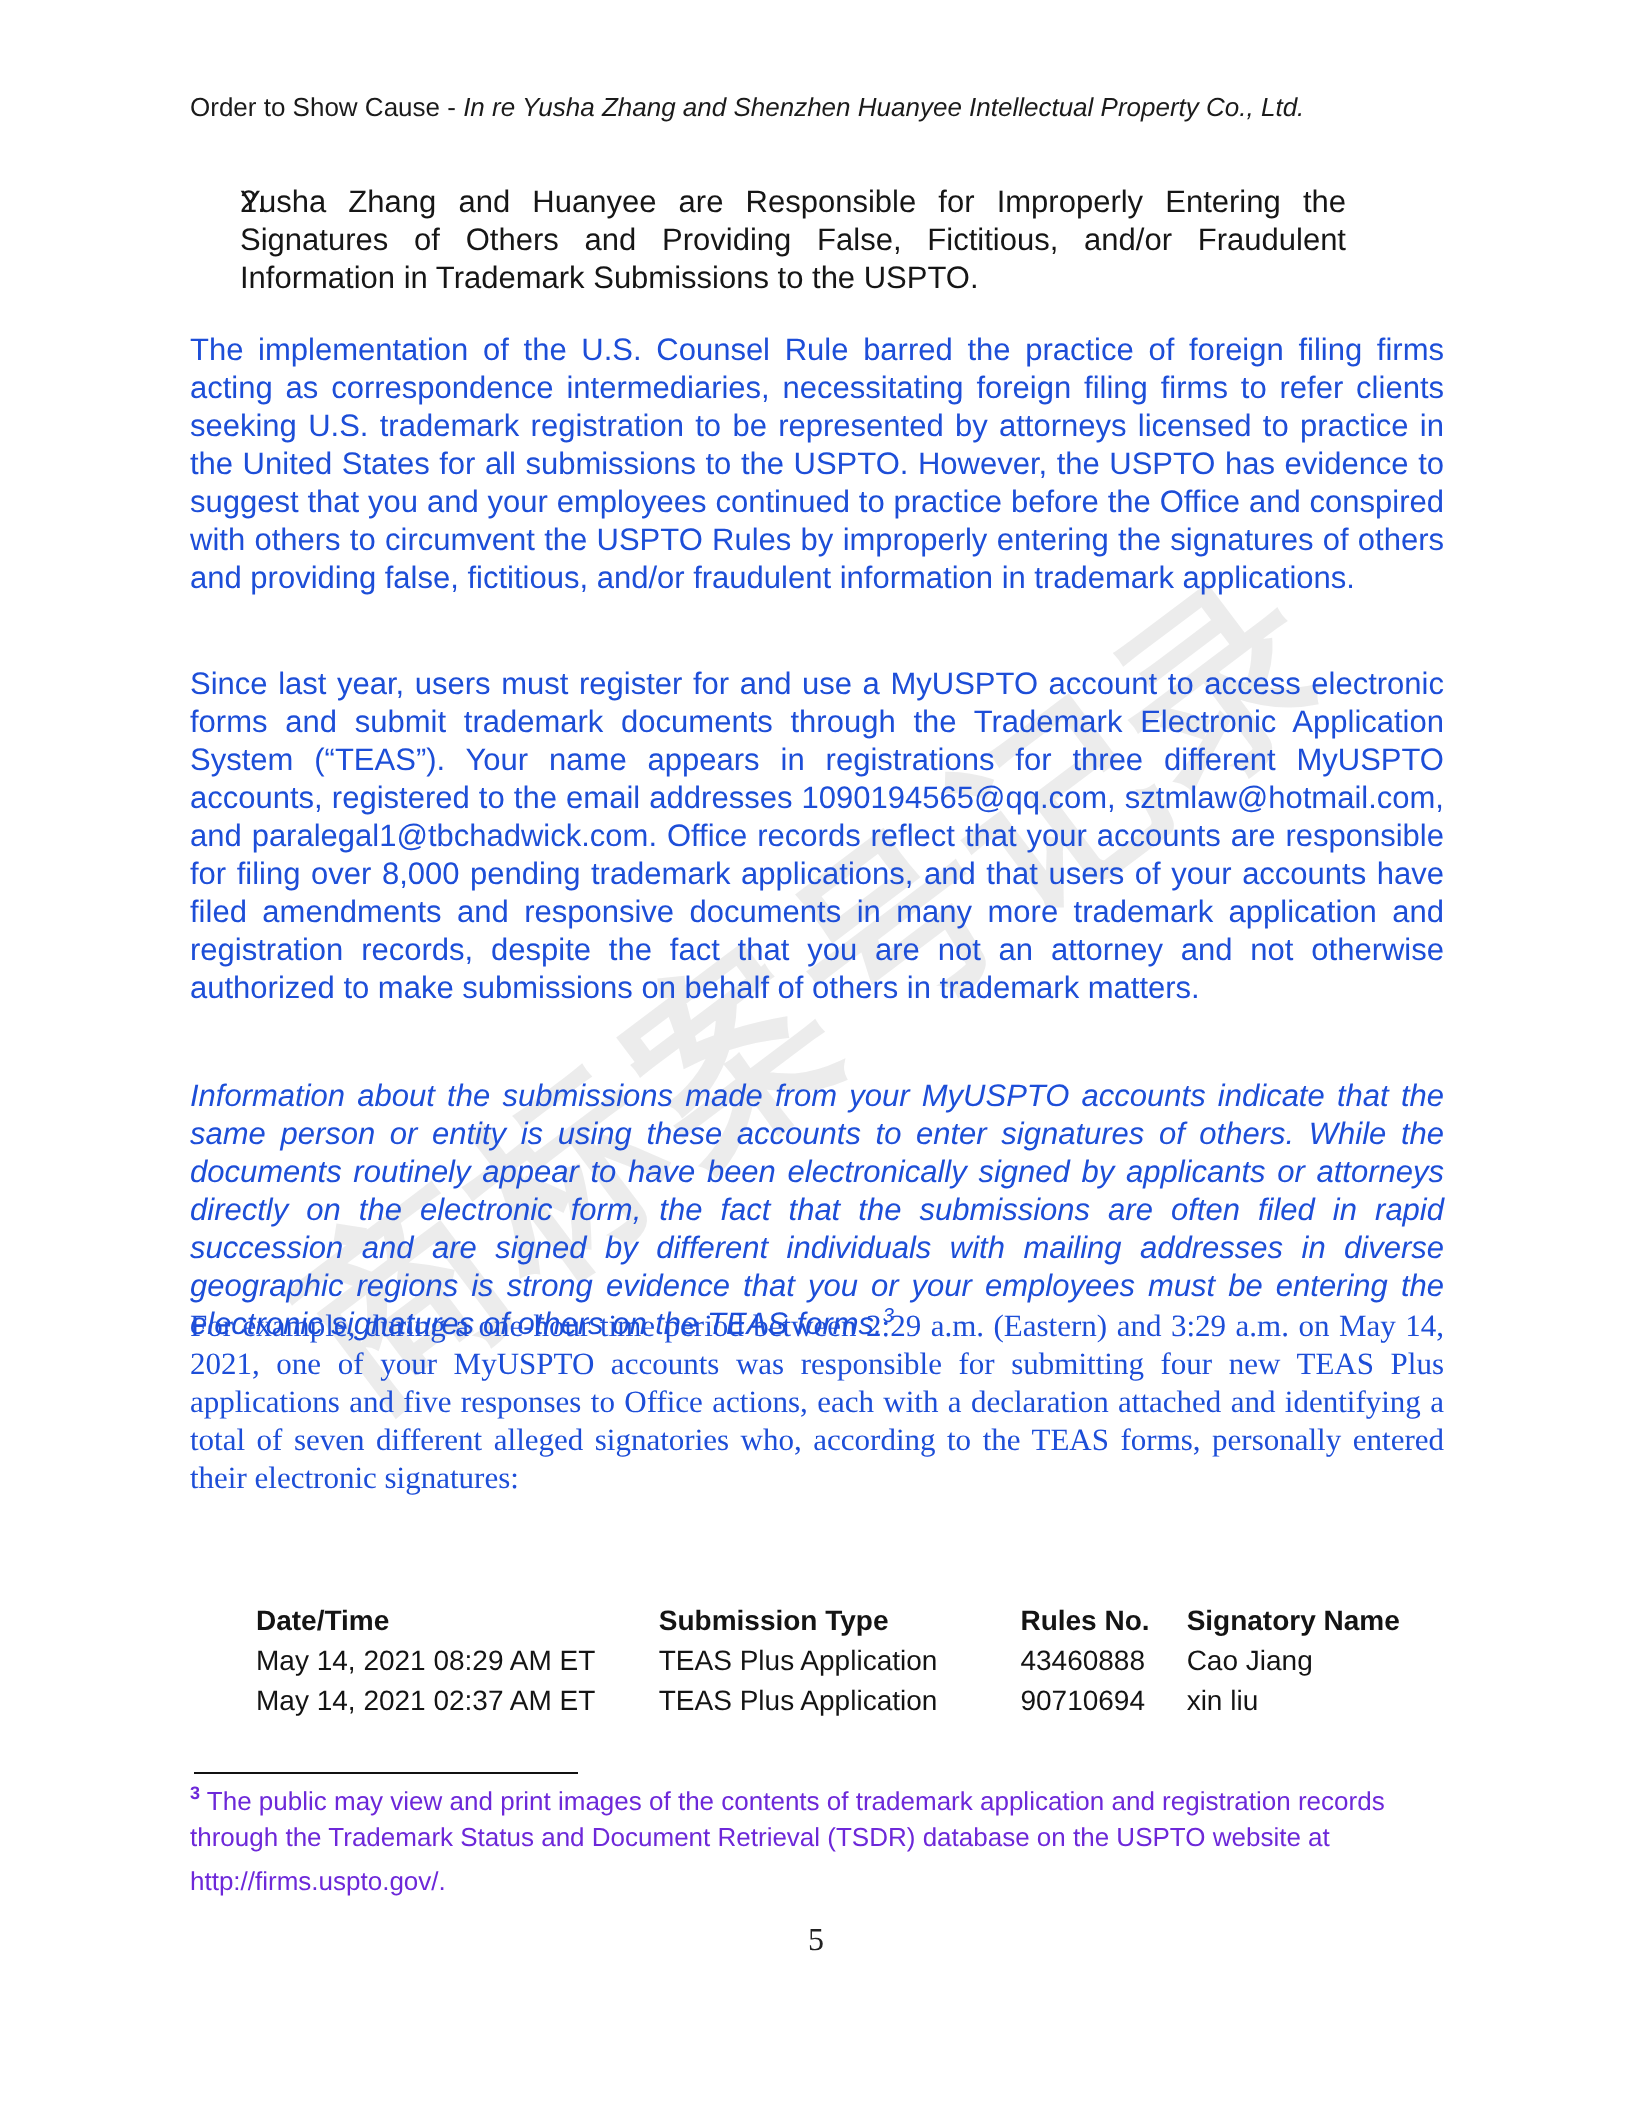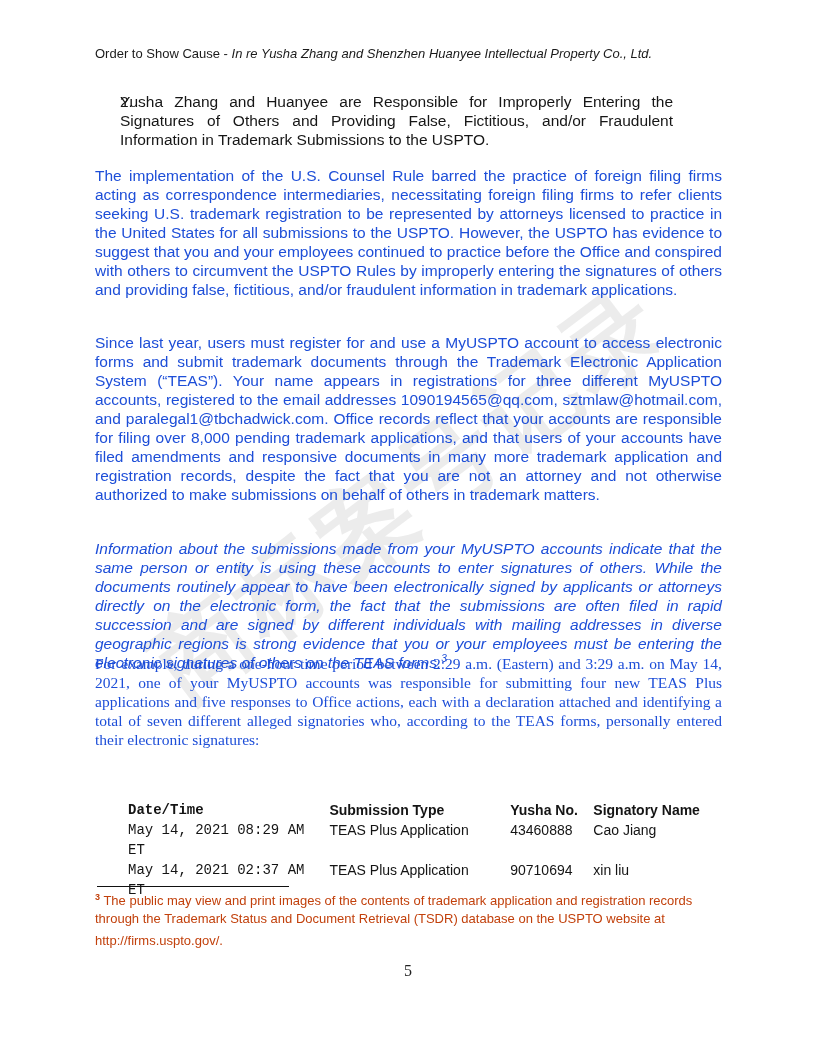--- a/index.html
+++ b/index.html
@@ -81,41 +81,41 @@
   .sig-table {
     left: 128px;
     top: 800px;
     width: 610px;
     font-size: 14px;
     line-height: 20px;
     color: #141414;
     border-collapse: collapse;
   }
   .sig-table .row { display: flex; }
-  .sig-table .c1 { width: 206px; font-family: Liberation Mono, monospace; }
+  .sig-table .c1 { width: 206px; }
   .sig-table .c2 { width: 185px; }
   .sig-table .c3 { width: 85px; }
   .sig-table .c4 { width: 148px; }
   .sig-table .hdr { font-weight: 700; }
 
   .fn-rule {
     left: 97px;
     top: 886px;
     width: 192px;
     height: 0;
     border-top: 1.5px solid #111111;
   }
 
   .footnote {
     left: 95px;
     top: 892px;
     width: 632px;
     font-size: 13px;
     line-height: 17.5px;
-    color: #c2410c;
+    color: #6d28d9;
   }
   .footnote sup { font-size: 9px; font-weight: 700; vertical-align: super; line-height: 0; }
   .fn-url { margin-top: 5px; }
 
   .page-number {
     left: 0;
     top: 962px;
     width: 816px;
     text-align: center;
     font-family: "Liberation Serif", serif;
@@ -144,21 +144,21 @@
   <p class="abs body-par p2">Since last year, users must register for and use a MyUSPTO account to access electronic forms and submit trademark documents through the Trademark Electronic Application System (“TEAS”). Your name appears in registrations for three different MyUSPTO accounts, registered to the email addresses 1090194565@qq.com, sztmlaw@hotmail.com, and paralegal1@tbchadwick.com. Office records reflect that your accounts are responsible for filing over 8,000 pending trademark applications, and that users of your accounts have filed amendments and responsive documents in many more trademark application and registration records, despite the fact that you are not an attorney and not otherwise authorized to make submissions on behalf of others in trademark matters.</p>
 
   <p class="abs body-par p3"><span>Information about the submissions made from your MyUSPTO accounts indicate that the same person or entity is using these accounts to enter signatures of others. While the documents routinely appear to have been electronically signed by applicants or attorneys directly on the electronic form, the fact that the submissions are often filed in rapid succession and are signed by different individuals with mailing addresses in diverse geographic regions is strong evidence that you or your employees must be entering the electronic signatures of others on the TEAS forms.</span><sup class="fn-ref">3</sup></p>
 
   <p class="abs body-par p4">For example, during a one-hour time period between 2:29 a.m. (Eastern) and 3:29 a.m. on May 14, 2021, one of your MyUSPTO accounts was responsible for submitting four new TEAS Plus applications and five responses to Office actions, each with a declaration attached and identifying a total of seven different alleged signatories who, according to the TEAS forms, personally entered their electronic signatures:</p>
 
   <div class="abs sig-table">
     <div class="row hdr">
       <div class="c1">Date/Time</div>
       <div class="c2">Submission Type</div>
-      <div class="c3">Yusha No.</div>
+      <div class="c3">Rules No.</div>
       <div class="c4">Signatory Name</div>
     </div>
     <div class="row">
       <div class="c1">May 14, 2021 08:29 AM ET</div>
       <div class="c2">TEAS Plus Application</div>
       <div class="c3">43460888</div>
       <div class="c4">Cao Jiang</div>
     </div>
     <div class="row">
       <div class="c1">May 14, 2021 02:37 AM ET</div>

